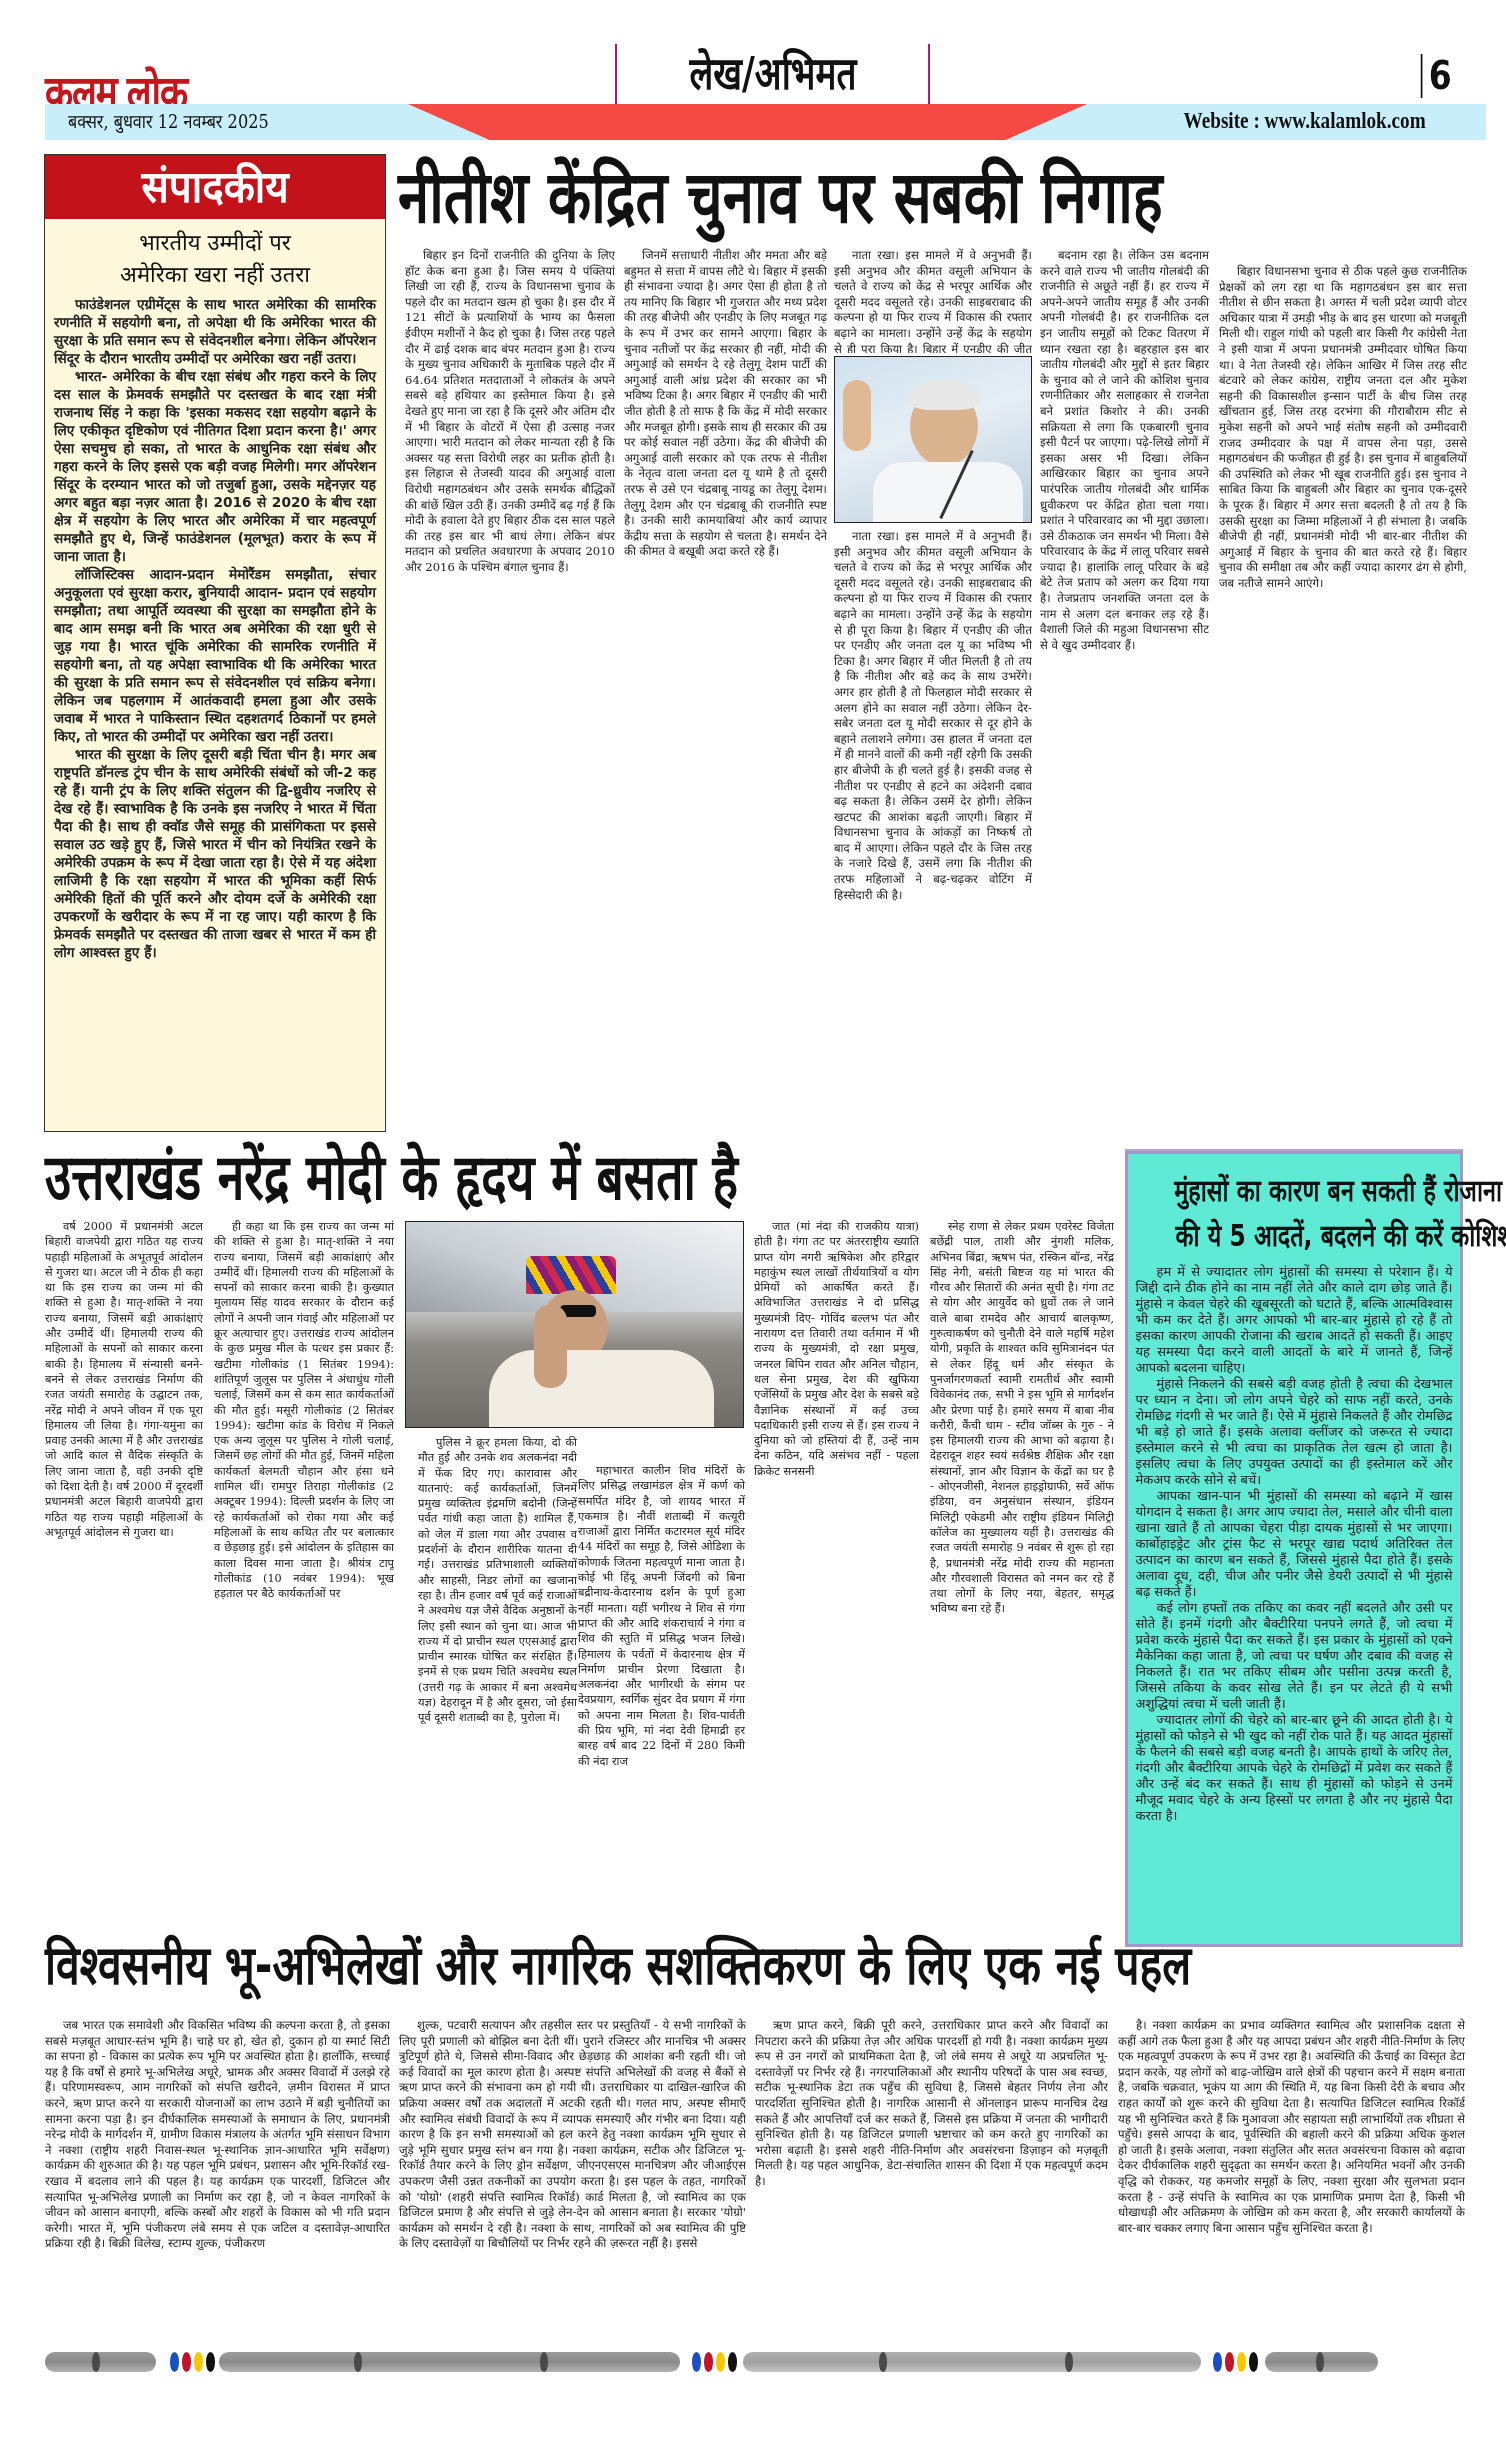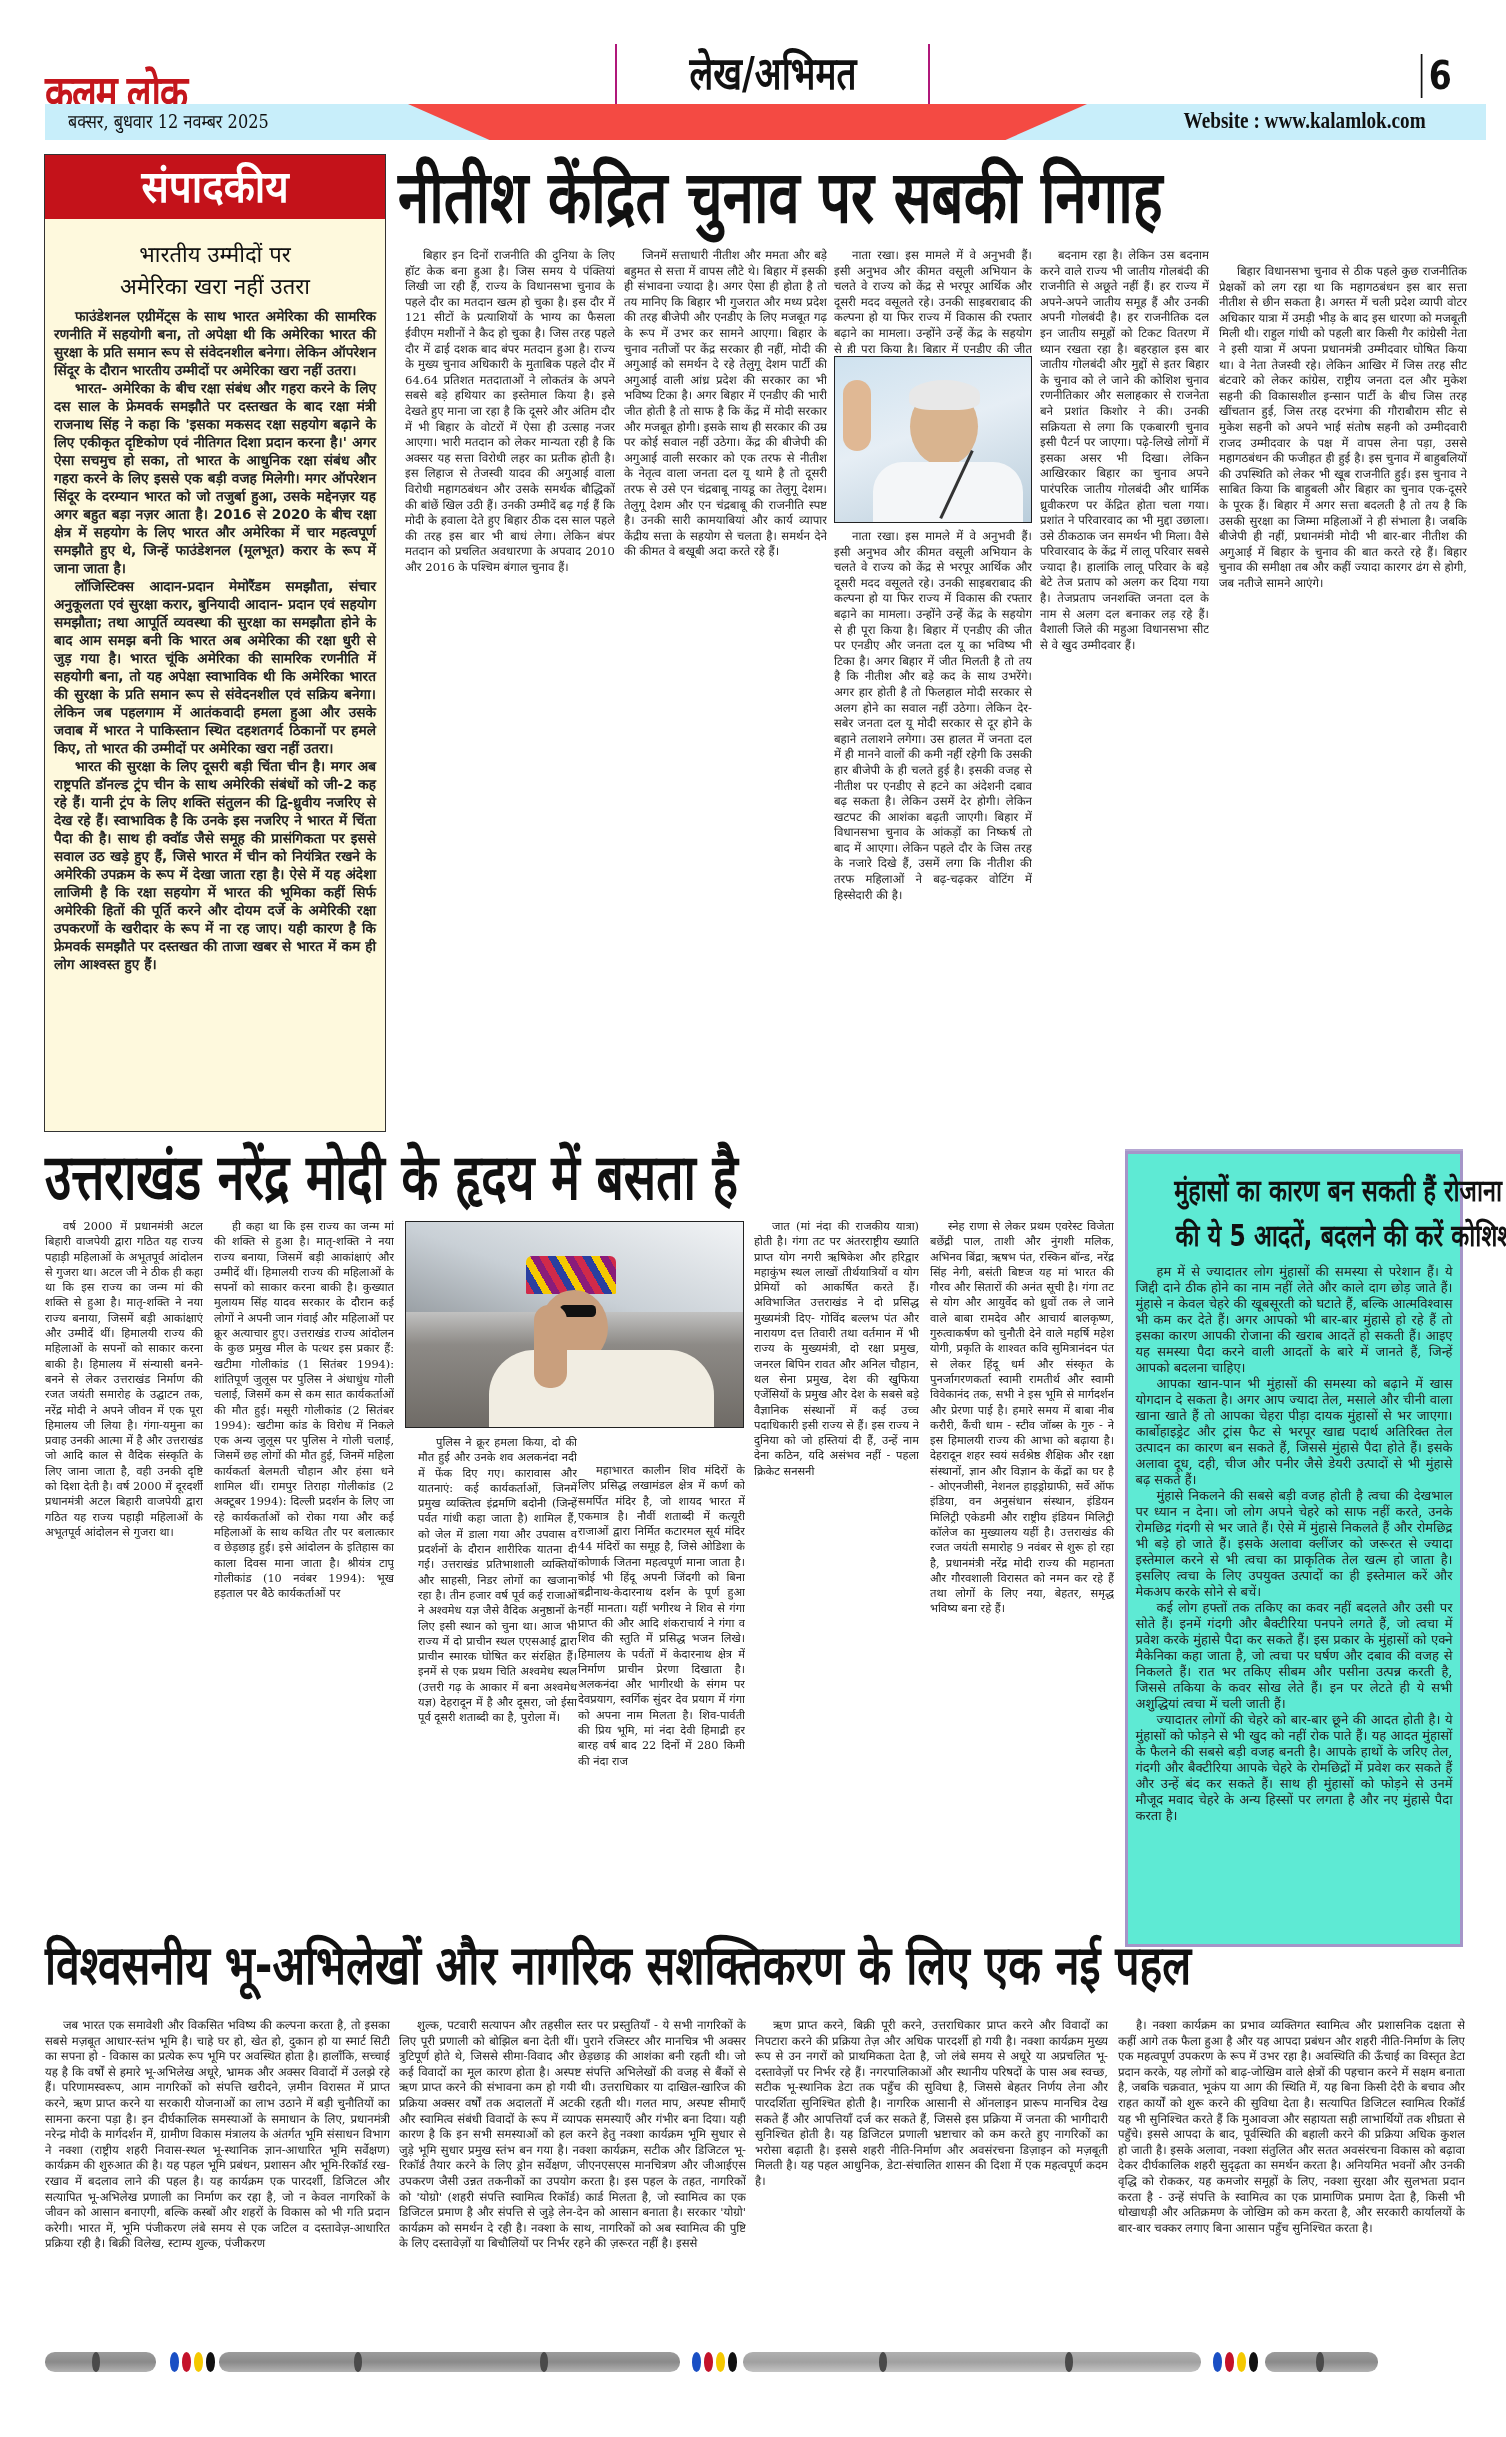--- a/index.html
+++ b/index.html
@@ -14,21 +14,21 @@
   .page-num { position: absolute; left: 1418px; top: 54px; height: 44px; border-left: 2.3px solid #111; padding-left: 7.5px; font-weight: bold; font-size: 39px; line-height: 44px; color: #111; transform: scaleX(0.85); }
   .date-strip { position: absolute; left: 45px; top: 104px; width: 1441px; height: 36px; background: #c8eefa; }
   .red-trap { position: absolute; left: 408px; top: 104px; width: 679px; height: 36px; background: #f44a43; clip-path: polygon(0 0, 100% 0, 88% 100%, 12% 100%); }
   .date-text { position: absolute; left: 68px; top: 108px; font-family: "DejaVu Serif","Liberation Serif", serif; font-size: 19px; color: #111; transform: scaleX(0.85); transform-origin: left; }
   .website-text { position: absolute; right: 22.5px; top: 107px; font-family: "Liberation Serif","DejaVu Serif", serif; font-weight: bold; font-size: 24px; color: #111; transform: scaleX(0.8); transform-origin: right; }
 
   
   .editorial { position: absolute; left: 44px; top: 154px; width: 342px; height: 978px; border: 1.5px solid #333; background: #fef9dd; }
   .editorial-head { background: #c4121a; height: 64px; text-align: center; color: #fff; font-weight: bold; font-size: 44px; line-height: 64px; }
   .editorial-head span { display: inline-block; transform: scaleX(0.92); }
-  .editorial-title { text-align: center; font-size: 22px; line-height: 31.5px; margin-top: 20px; color: #111; font-family: "DejaVu Sans", sans-serif; }
+  .editorial-title { text-align: center; font-size: 22px; line-height: 31.5px; margin-top: 8px; color: #111; font-family: "DejaVu Sans", sans-serif; }
   .editorial-body { padding: 4.5px 9px 0 9px; font-size: 13.7px; line-height: 18px; text-align: justify; font-weight: bold; color: #222; }
   .editorial-body p { text-indent: 21px; }
 
   
   .hl { position: absolute; font-weight: bold; color: #111; white-space: nowrap; transform-origin: left top; }
   .hl-top { left: 398px; top: 156px; font-size: 72px; line-height: 83px; transform: scaleX(0.78); }
   .hl-mid { left: 45px; top: 1140px; font-size: 63px; line-height: 75px; transform: scaleX(0.76); }
   .hl-bot { left: 45px; top: 1932px; font-size: 54px; line-height: 68px; transform: scaleX(0.79); }
 
   
@@ -150,22 +150,22 @@
   <p>स्नेह राणा से लेकर प्रथम एवरेस्ट विजेता बछेंद्री पाल, ताशी और नुंगशी मलिक, अभिनव बिंद्रा, ऋषभ पंत, रस्किन बॉन्ड, नरेंद्र सिंह नेगी, बसंती बिष्टज यह मां भारत की गौरव और सितारों की अनंत सूची है। गंगा तट से योग और आयुर्वेद को ध्रुवों तक ले जाने वाले बाबा रामदेव और आचार्य बालकृष्ण, गुरुत्वाकर्षण को चुनौती देने वाले महर्षि महेश योगी, प्रकृति के शाश्वत कवि सुमित्रानंदन पंत से लेकर हिंदू धर्म और संस्कृत के पुनर्जागरणकर्ता स्वामी रामतीर्थ और स्वामी विवेकानंद तक, सभी ने इस भूमि से मार्गदर्शन और प्रेरणा पाई है। हमारे समय में बाबा नीब करौरी, कैंची धाम - स्टीव जॉब्स के गुरु - ने इस हिमालयी राज्य की आभा को बढ़ाया है। देहरादून शहर स्वयं सर्वश्रेष्ठ शैक्षिक और रक्षा संस्थानों, ज्ञान और विज्ञान के केंद्रों का घर है - ओएनजीसी, नेशनल हाइड्रोग्राफी, सर्वे ऑफ इंडिया, वन अनुसंधान संस्थान, इंडियन मिलिट्री एकेडमी और राष्ट्रीय इंडियन मिलिट्री कॉलेज का मुख्यालय यहीं है। उत्तराखंड की रजत जयंती समारोह 9 नवंबर से शुरू हो रहा है, प्रधानमंत्री नरेंद्र मोदी राज्य की महानता और गौरवशाली विरासत को नमन कर रहे हैं तथा लोगों के लिए नया, बेहतर, समृद्ध भविष्य बना रहे हैं।</p>
 </div>
 
 <aside class="pimples">
   <div class="pimples-title">
     <span>मुंहासों का कारण बन सकती हैं रोजाना</span><br>
     <span>की ये 5 आदतें, बदलने की करें कोशिश</span>
   </div>
   <div class="pimples-body">
     <p>हम में से ज्यादातर लोग मुंहासों की समस्या से परेशान हैं। ये जिद्दी दाने ठीक होने का नाम नहीं लेते और काले दाग छोड़ जाते हैं। मुंहासे न केवल चेहरे की खूबसूरती को घटाते हैं, बल्कि आत्मविश्वास भी कम कर देते हैं। अगर आपको भी बार-बार मुंहासे हो रहे हैं तो इसका कारण आपकी रोजाना की खराब आदतें हो सकती हैं। आइए यह समस्या पैदा करने वाली आदतों के बारे में जानते हैं, जिन्हें आपको बदलना चाहिए।</p>
+    <p>मुंहासे निकलने की सबसे बड़ी वजह होती है त्वचा की देखभाल पर ध्यान न देना। जो लोग अपने चेहरे को साफ नहीं करते, उनके रोमछिद्र गंदगी से भर जाते हैं। ऐसे में मुंहासे निकलते हैं और रोमछिद्र भी बड़े हो जाते हैं। इसके अलावा क्लींजर को जरूरत से ज्यादा इस्तेमाल करने से भी त्वचा का प्राकृतिक तेल खत्म हो जाता है। इसलिए त्वचा के लिए उपयुक्त उत्पादों का ही इस्तेमाल करें और मेकअप करके सोने से बचें।</p>
     <p>आपका खान-पान भी मुंहासों की समस्या को बढ़ाने में खास योगदान दे सकता है। अगर आप ज्यादा तेल, मसाले और चीनी वाला खाना खाते हैं तो आपका चेहरा पीड़ा दायक मुंहासों से भर जाएगा। कार्बोहाइड्रेट और ट्रांस फैट से भरपूर खाद्य पदार्थ अतिरिक्त तेल उत्पादन का कारण बन सकते हैं, जिससे मुंहासे पैदा होते हैं। इसके अलावा दूध, दही, चीज और पनीर जैसे डेयरी उत्पादों से भी मुंहासे बढ़ सकते हैं।</p>
-    <p>मुंहासे निकलने की सबसे बड़ी वजह होती है त्वचा की देखभाल पर ध्यान न देना। जो लोग अपने चेहरे को साफ नहीं करते, उनके रोमछिद्र गंदगी से भर जाते हैं। ऐसे में मुंहासे निकलते हैं और रोमछिद्र भी बड़े हो जाते हैं। इसके अलावा क्लींजर को जरूरत से ज्यादा इस्तेमाल करने से भी त्वचा का प्राकृतिक तेल खत्म हो जाता है। इसलिए त्वचा के लिए उपयुक्त उत्पादों का ही इस्तेमाल करें और मेकअप करके सोने से बचें।</p>
     <p>कई लोग हफ्तों तक तकिए का कवर नहीं बदलते और उसी पर सोते हैं। इनमें गंदगी और बैक्टीरिया पनपने लगते हैं, जो त्वचा में प्रवेश करके मुंहासे पैदा कर सकते हैं। इस प्रकार के मुंहासों को एक्ने मैकेनिका कहा जाता है, जो त्वचा पर घर्षण और दबाव की वजह से निकलते हैं। रात भर तकिए सीबम और पसीना उत्पन्न करती है, जिससे तकिया के कवर सोख लेते हैं। इन पर लेटते ही ये सभी अशुद्धियां त्वचा में चली जाती हैं।</p>
     <p>ज्यादातर लोगों की चेहरे को बार-बार छूने की आदत होती है। ये मुंहासों को फोड़ने से भी खुद को नहीं रोक पाते हैं। यह आदत मुंहासों के फैलने की सबसे बड़ी वजह बनती है। आपके हाथों के जरिए तेल, गंदगी और बैक्टीरिया आपके चेहरे के रोमछिद्रों में प्रवेश कर सकते हैं और उन्हें बंद कर सकते हैं। साथ ही मुंहासों को फोड़ने से उनमें मौजूद मवाद चेहरे के अन्य हिस्सों पर लगता है और नए मुंहासे पैदा करता है।</p>
   </div>
 </aside>
 
 <h1 class="hl hl-bot">विश्वसनीय भू-अभिलेखों और नागरिक सशक्तिकरण के लिए एक नई पहल</h1>
 
 <div class="col" style="left:45px; top:2018px; width:345px; height:324px;">
   <p>जब भारत एक समावेशी और विकसित भविष्य की कल्पना करता है, तो इसका सबसे मज़बूत आधार-स्तंभ भूमि है। चाहे घर हो, खेत हो, दुकान हो या स्मार्ट सिटी का सपना हो - विकास का प्रत्येक रूप भूमि पर अवस्थित होता है। हालाँकि, सच्चाई यह है कि वर्षों से हमारे भू-अभिलेख अधूरे, भ्रामक और अक्सर विवादों में उलझे रहे हैं। परिणामस्वरूप, आम नागरिकों को संपत्ति खरीदने, ज़मीन विरासत में प्राप्त करने, ऋण प्राप्त करने या सरकारी योजनाओं का लाभ उठाने में बड़ी चुनौतियों का सामना करना पड़ा है। इन दीर्घकालिक समस्याओं के समाधान के लिए, प्रधानमंत्री नरेन्द्र मोदी के मार्गदर्शन में, ग्रामीण विकास मंत्रालय के अंतर्गत भूमि संसाधन विभाग ने नक्शा (राष्ट्रीय शहरी निवास-स्थल भू-स्थानिक ज्ञान-आधारित भूमि सर्वेक्षण) कार्यक्रम की शुरुआत की है। यह पहल भूमि प्रबंधन, प्रशासन और भूमि-रिकॉर्ड रख-रखाव में बदलाव लाने की पहल है। यह कार्यक्रम एक पारदर्शी, डिजिटल और सत्यापित भू-अभिलेख प्रणाली का निर्माण कर रहा है, जो न केवल नागरिकों के जीवन को आसान बनाएगी, बल्कि कस्बों और शहरों के विकास को भी गति प्रदान करेगी। भारत में, भूमि पंजीकरण लंबे समय से एक जटिल व दस्तावेज़-आधारित प्रक्रिया रही है। बिक्री विलेख, स्टाम्प शुल्क, पंजीकरण</p>
 </div>

